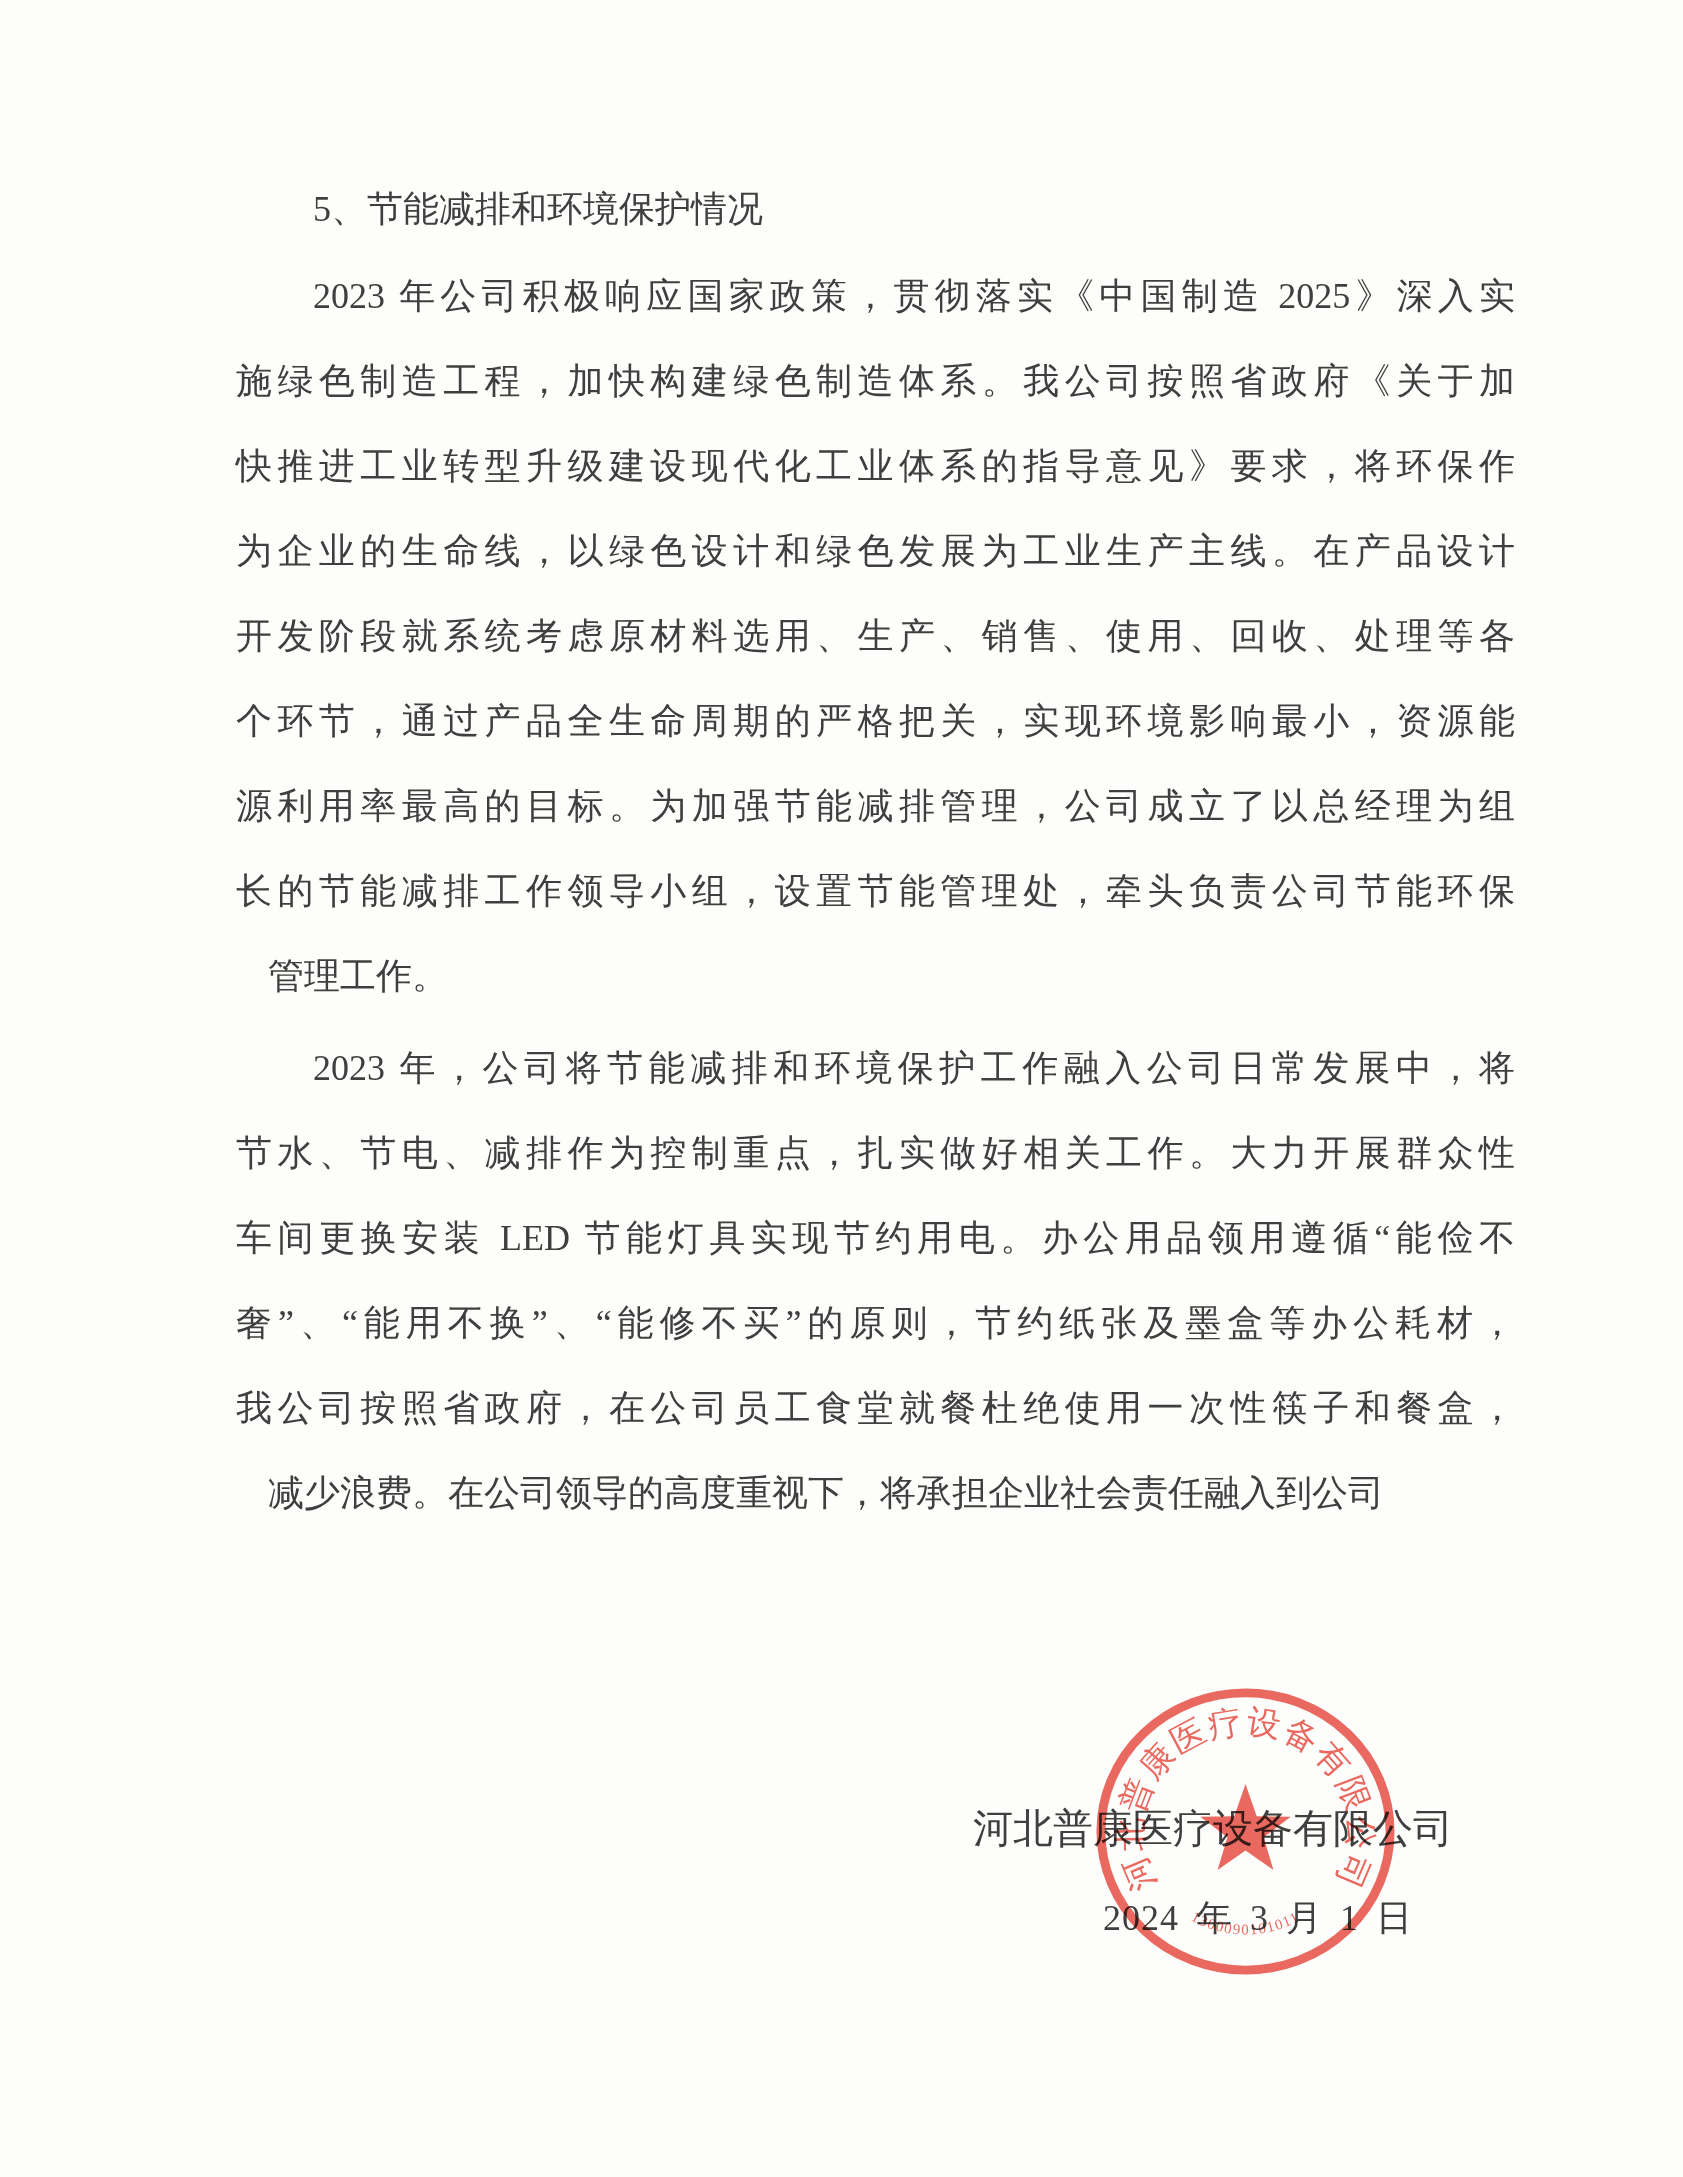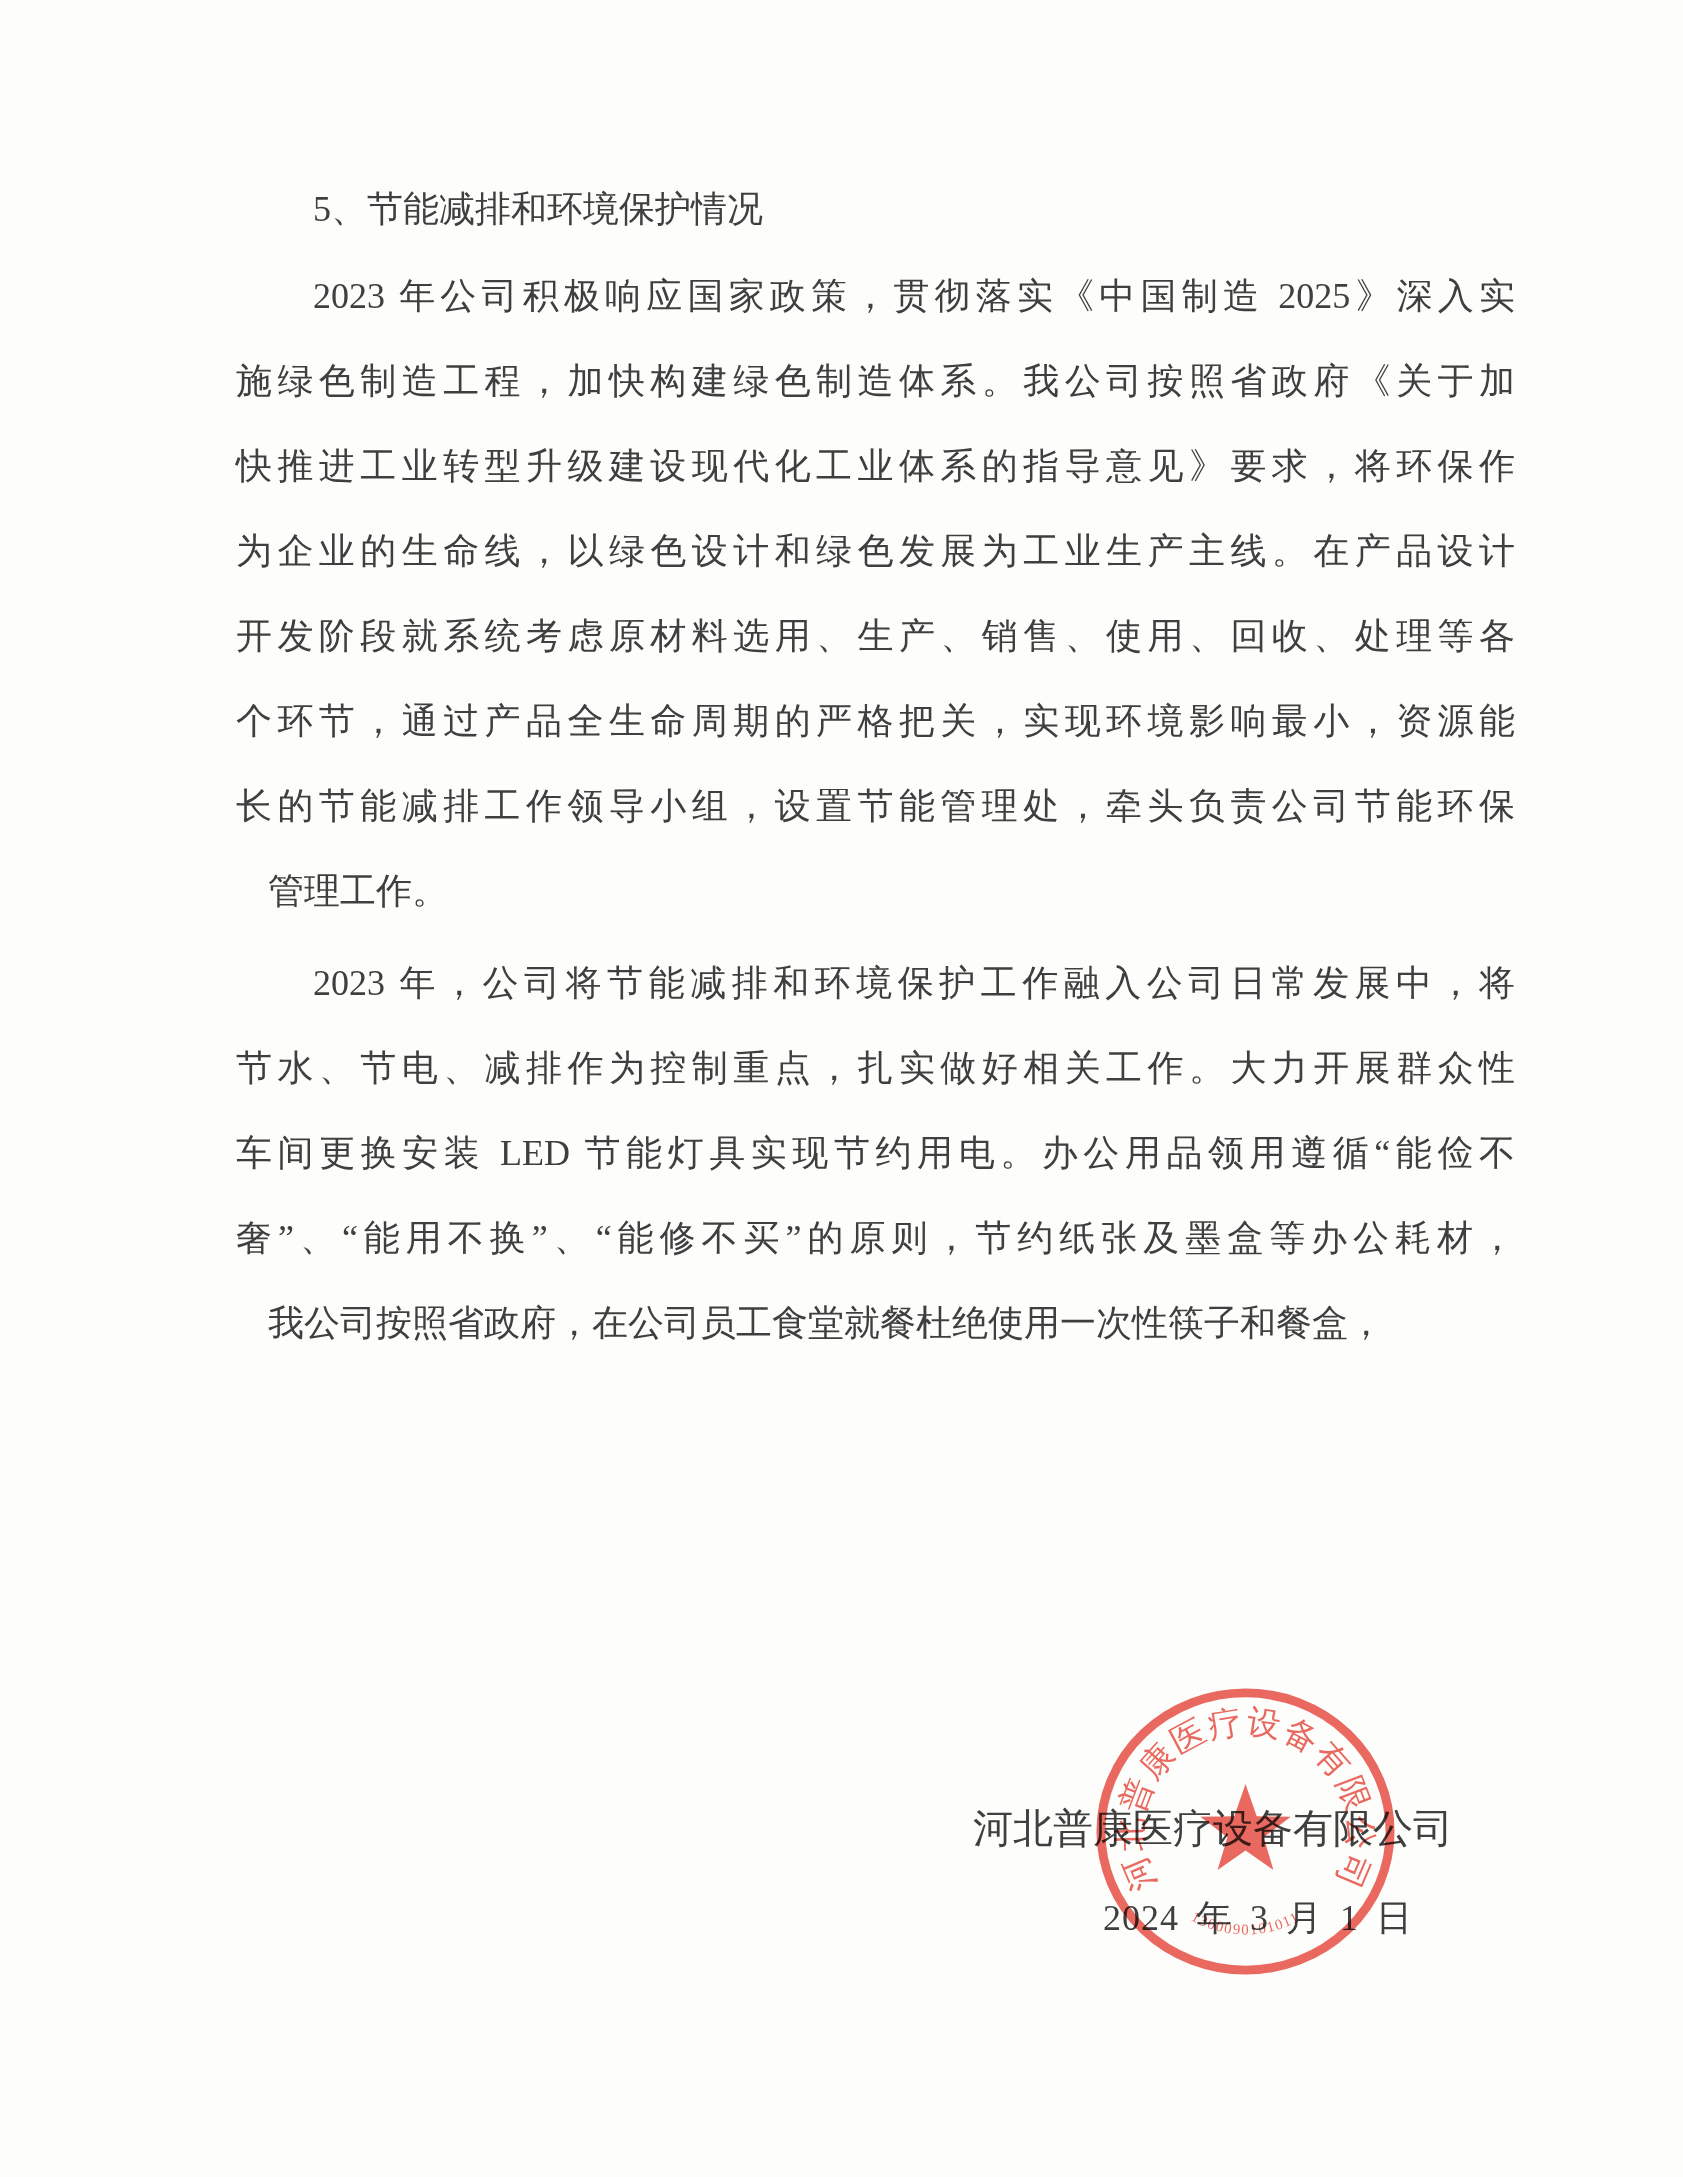--- a/index.html
+++ b/index.html
@@ -78,30 +78,32 @@
   <div class="text-block">
     <div class="doc-heading">5、节能减排和环境保护情况</div>
 
     <div class="para para-1">
         <div class="para-line">2023 年公司积极响应国家政策，贯彻落实《中国制造 2025》深入实</div>
         <div class="para-line">施绿色制造工程，加快构建绿色制造体系。我公司按照省政府《关于加</div>
         <div class="para-line">快推进工业转型升级建设现代化工业体系的指导意见》要求，将环保作</div>
         <div class="para-line">为企业的生命线，以绿色设计和绿色发展为工业生产主线。在产品设计</div>
         <div class="para-line">开发阶段就系统考虑原材料选用、生产、销售、使用、回收、处理等各</div>
         <div class="para-line">个环节，通过产品全生命周期的严格把关，实现环境影响最小，资源能</div>
+        <div class="para-line">源利用率最高的目标。为加强节能减排管理，公司成立了以总经理为组</div>
         <div class="para-line">长的节能减排工作领导小组，设置节能管理处，牵头负责公司节能环保</div>
         <div class="para-line">管理工作。</div>
       </div>
 
     <div class="para para-2">
         <div class="para-line">2023 年，公司将节能减排和环境保护工作融入公司日常发展中，将</div>
         <div class="para-line">节水、节电、减排作为控制重点，扎实做好相关工作。大力开展群众性</div>
         <div class="para-line">车间更换安装 LED 节能灯具实现节约用电。办公用品领用遵循“能俭不</div>
         <div class="para-line">奢”、“能用不换”、“能修不买”的原则，节约纸张及墨盒等办公耗材，</div>
         <div class="para-line">我公司按照省政府，在公司员工食堂就餐杜绝使用一次性筷子和餐盒，</div>
+        <div class="para-line">减少浪费。在公司领导的高度重视下，将承担企业社会责任融入到公司</div>
       </div>
   </div>
 
   <div class="signature-company">河北普康医疗设备有限公司</div>
 
   <div class="signature-date">2024 年 3 月 1 日</div>
 
   <svg class="company-seal" viewBox="0 0 320 304" xmlns="http://www.w3.org/2000/svg">
     <defs>
       <path id="seal-top-arc" d="M 64.9 193.9 A 105 99 0 1 1 255.1 193.9" fill="none"></path>

